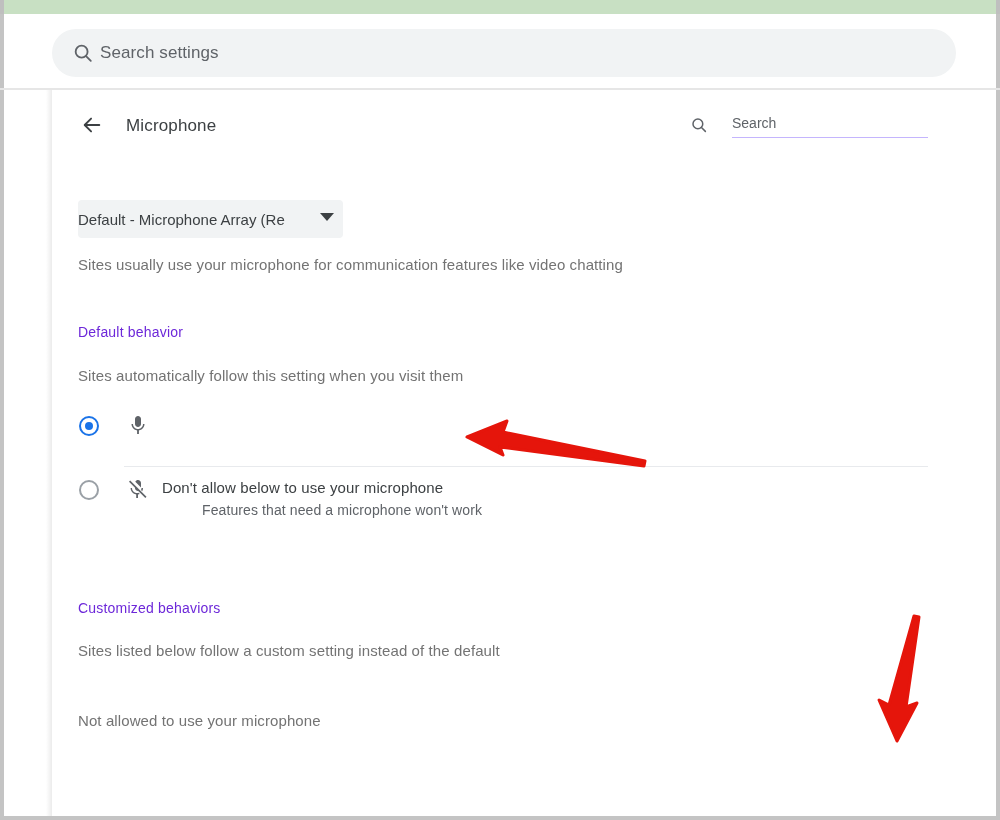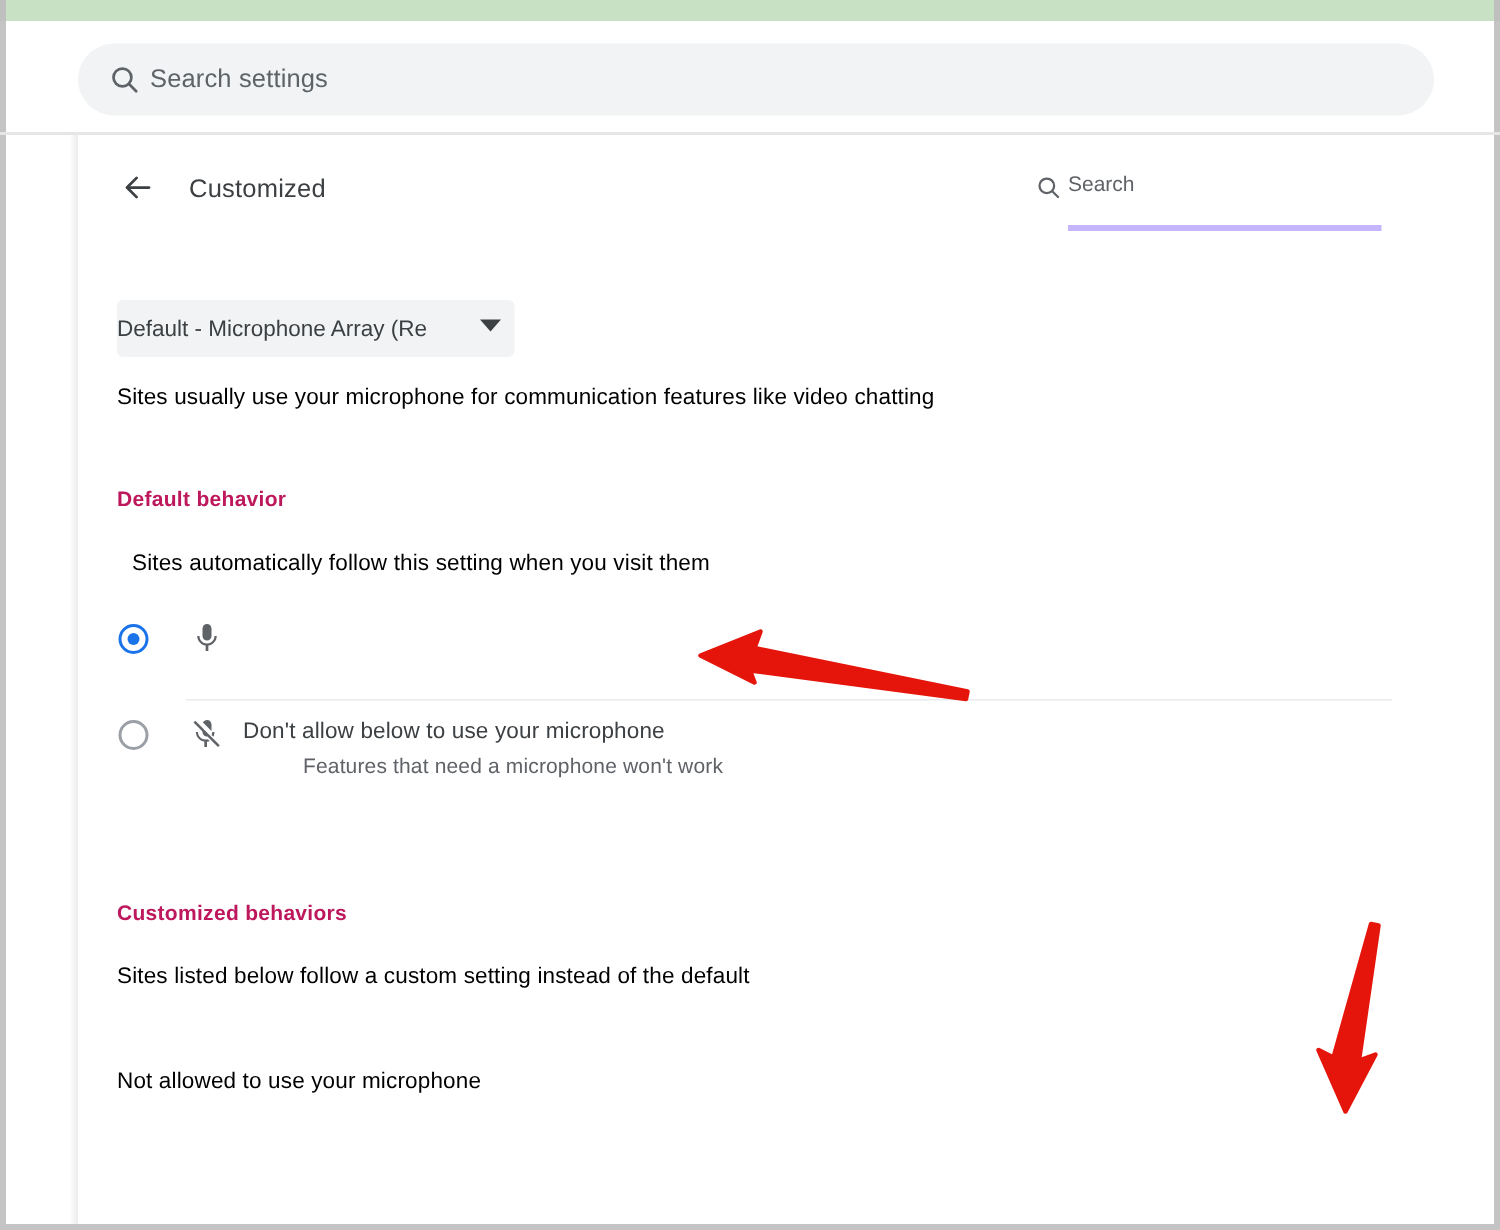--- a/index.html
+++ b/index.html
@@ -140,24 +140,24 @@
     width: 238px; height: 30px;
     display: flex;
     align-items: flex-start;
   }
   .hdr-search .hicon {
     width: 18px; height: 18px;
     margin-top: 2px;
     flex: 0 0 auto;
   }
   .hdr-search .hfield {
-    margin-left: 4px;
+    margin-left: 24px;
     width: 209px;
-    border-bottom: 4px solid #c4b5fd;
-    padding-bottom: 18px;
+    border-bottom: 1px solid #c4b5fd;
+    padding-bottom: 5px;
   }
   .hdr-search .hplaceholder {
     font-size: 14px;
     color: #5f6368;
   }
 
   
   .device-select {
     position: absolute;
     left: 26px; top: 110px;
@@ -183,37 +183,37 @@
     width: 0; height: 0;
     border-left: 7px solid transparent;
     border-right: 7px solid transparent;
     border-top: 8px solid #3c4043;
   }
 
   .desc {
     position: absolute;
     left: 26px;
     font-size: 15px;
-    color: #000000;
+    color: #737373;
     letter-spacing: 0.1px;
   }
   .desc-main { top: 166px; }
 
   .section-title {
     position: absolute;
     left: 26px;
     font-size: 14px;
-    font-weight: bold;
-    color: #be185d;
+    font-weight: normal;
+    color: #6d28d9;
     letter-spacing: 0.2px;
   }
   .sect-default { top: 234px; }
   .sect-custom  { top: 510px; }
 
-  .desc-default { top: 277px; margin-left: 10px; }
+  .desc-default { top: 277px; }
   .desc-custom  { top: 552px; }
   .desc-notallowed { top: 622px; }
 
   
   .radio-row {
     position: absolute;
     left: 0;
     width: 900px;
     display: flex;
     align-items: flex-start;
@@ -308,21 +308,21 @@
 
   <div class="card">
 
     <div class="card-header">
       <div class="back-arrow">
         <svg width="22" height="22" viewBox="0 0 24 24" fill="none" stroke="#3c4043" stroke-width="2" stroke-linecap="round" stroke-linejoin="round">
           <line x1="20" y1="12" x2="4.5" y2="12"></line>
           <polyline points="11,5 4,12 11,19"></polyline>
         </svg>
       </div>
-      <div class="page-title">Customized</div>
+      <div class="page-title">Microphone</div>
 
       <div class="hdr-search">
         <span class="hicon">
           <svg width="18" height="18" viewBox="0 0 24 24" fill="none" stroke="#5f6368" stroke-width="2">
             <circle cx="10.5" cy="10.5" r="6.5"></circle>
             <line x1="15.3" y1="15.3" x2="20.5" y2="20.5" stroke-linecap="round"></line>
           </svg>
         </span>
         <span class="hfield">
           <span class="hplaceholder">Search</span>

